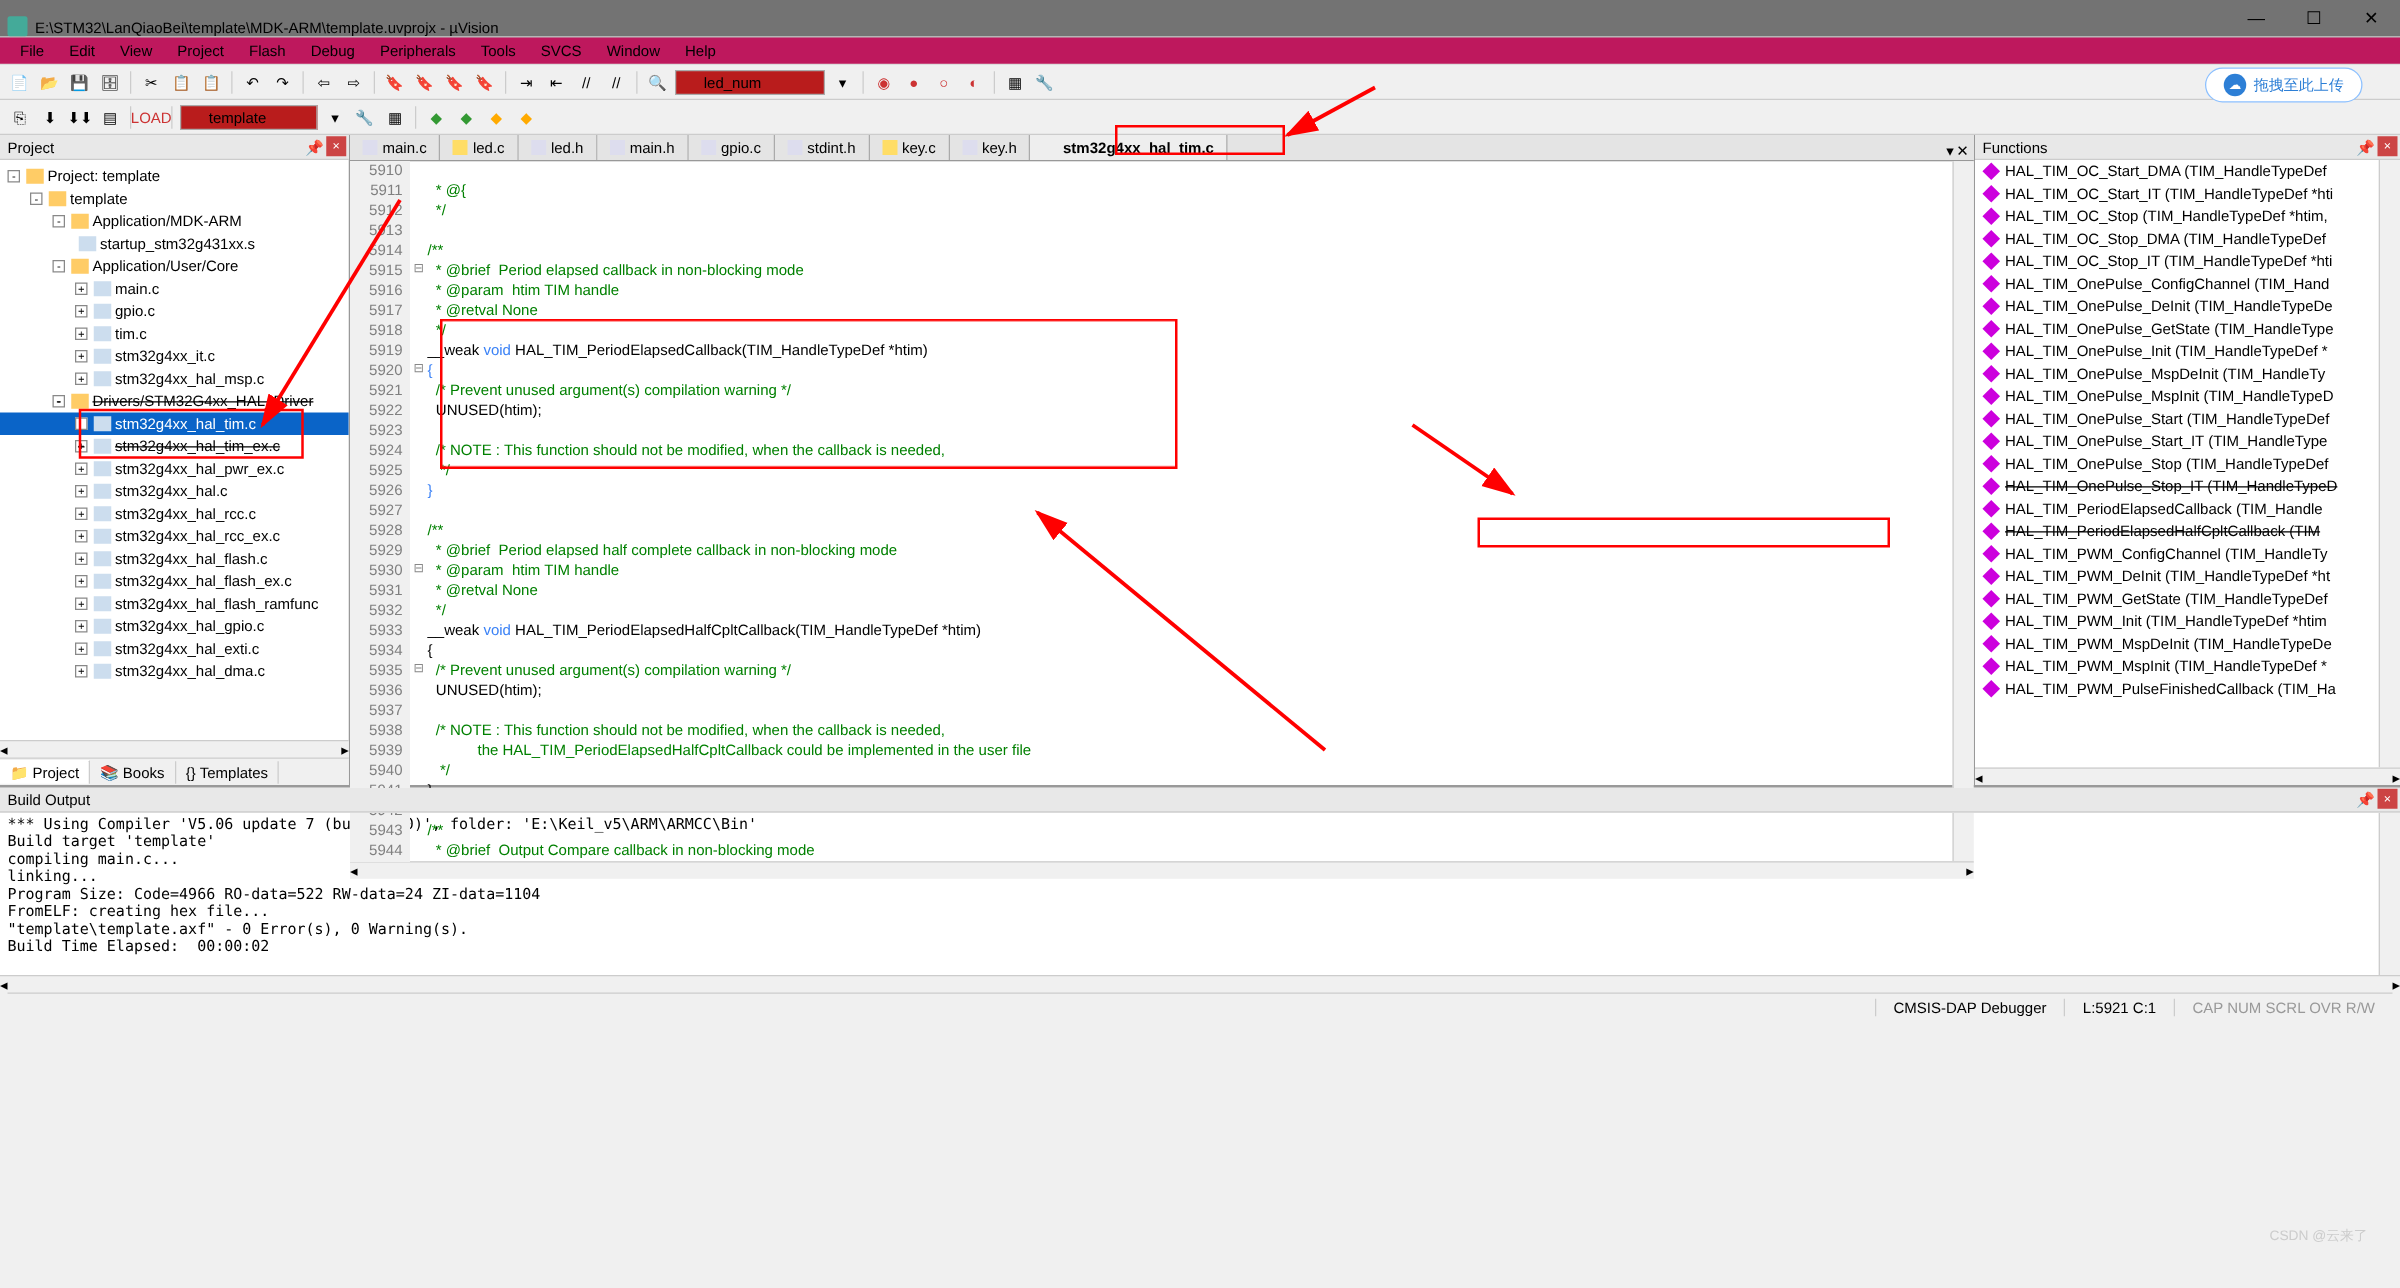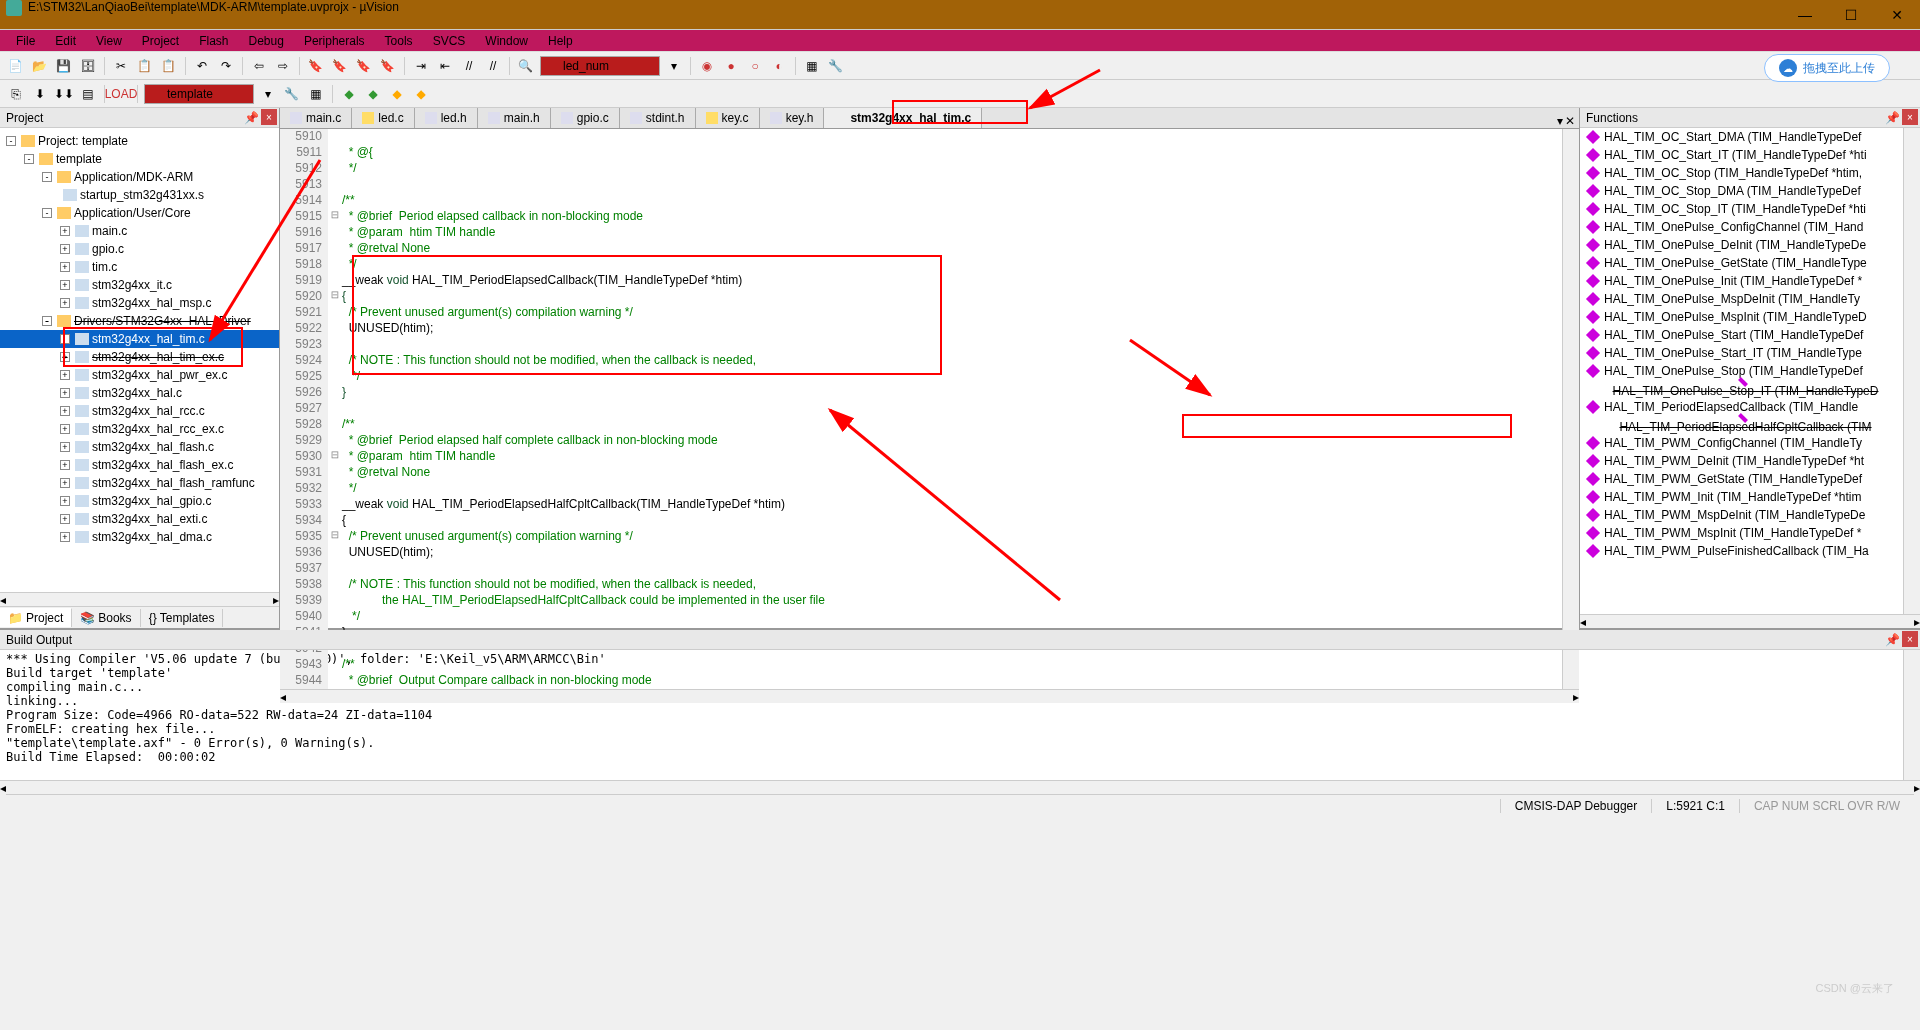--- a/index.html
+++ b/index.html
@@ -1,17 +1,17 @@
 <!DOCTYPE html>
 <html><head>
 <meta charset="utf-8">
 <style>
 * { box-sizing: border-box; margin: 0; padding: 0; font-family: "Segoe UI", Tahoma, sans-serif; font-size: 12px; }
 body { background: #f0f0f0; width: 1920px; height: 1030px; overflow: hidden; position: relative; }
-.titlebar { height: 30px; background: #a16207; display: flex; align-items: flex-start; padding-left: 6px; border-bottom: 1px solid #ccc; }
+.titlebar { height: 30px; background: #737373; display: flex; align-items: flex-end; padding-left: 6px; border-bottom: 1px solid #ccc; }
 .titlebar .icon { width: 16px; height: 16px; background: #4a9; border-radius: 2px; margin-right: 6px; }
 .titlebar .t { flex: 1; }
 .winbtns { display: flex; }
 .winbtns div { width: 46px; height: 30px; display: flex; align-items: center; justify-content: center; font-size: 14px; }
 .menubar { height: 22px; background: #be185d; display: flex; align-items: center; padding-left: 6px; border-bottom: 1px solid #ddd; }
 .menubar span { padding: 2px 10px; cursor: default; }
 .toolbar { height: 28px; background: #f0f0f0; display: flex; align-items: center; padding-left: 6px; gap: 4px; border-bottom: 1px solid #ccc; }
 .tbtn { width: 20px; height: 20px; display: inline-flex; align-items: center; justify-content: center; border: 1px solid transparent; }
 .tsep { width: 1px; height: 18px; background: #ccc; margin: 0 2px; }
 .combo { border: 1px solid #aaa; background: #b91c1c; height: 20px; min-width: 120px; padding: 0 22px; display: inline-flex; align-items: center; }
@@ -42,30 +42,30 @@
 .etab.active { background: #eee; font-weight: bold; }
 .etabs .close-area { margin-left: auto; display: flex; gap: 2px; padding-right: 4px;}
 .code { flex: 1; overflow: auto; font-family: Consolas, monospace; font-size: 13px; position: relative; }
 .gut { position: absolute; left: 0; top: 0; width: 48px; background: #f0f0f0; text-align: right; color: #808080; }
 .gut div { height: 16px; padding-right: 6px; }
 .fold { position: absolute; left: 48px; top: 0; width: 14px; }
 .fold div { height: 16px; font-size: 10px; color: #888; text-align:center;}
 .src { margin-left: 62px; }
 .src div { height: 16px; white-space: pre; }
 .g { color: #008000; }
-.b { color: #14532d; }
+.b { color: #3b82f6; }
 .red-box1 { position: absolute; left: 892px; top: 100px; width: 136px; height: 24px; border: 2px solid red; pointer-events: none; }
 .red-box2 { position: absolute; left: 63px; top: 327px; width: 180px; height: 40px; border: 2px solid red; pointer-events: none; }
 .red-box3 { position: absolute; left: 352px; top: 255px; width: 590px; height: 120px; border: 2px solid red; pointer-events: none; }
 .red-box4 { position: absolute; left: 1182px; top: 414px; width: 330px; height: 24px; border: 2px solid red; pointer-events: none; }
 .arrow { position: absolute; pointer-events: none; }
 .func-pane { width: 340px; background: #fff; display: flex; flex-direction: column; }
 .func-list { flex: 1; overflow: auto; }
 .func-row { height: 18px; display: flex; align-items: center; white-space: nowrap; padding-left: 8px; position: relative;}
-.func-row.strike { text-decoration: line-through; flex-direction: column; }
+.func-row.strike { text-decoration: line-through; }
 .func-row .dia { width: 10px; height: 10px; background: #c0d; transform: rotate(45deg); margin-right: 6px; }
 .build-pane { border-top: 2px solid #999; }
 .build-out { background: #fff; height: 130px; overflow: auto; font-family: Consolas, monospace; font-size: 12px; white-space: pre; padding: 2px 6px; }
 .statusbar { height: 22px; background: #f0f0f0; border-top: 1px solid #ccc; display: flex; align-items: center; }
 .statusbar .seg { padding: 0 14px; border-left: 1px solid #ccc; }
 .statusbar .spacer { flex: 1; }
 .vscroll { width:17px; background:#f0f0f0; border-left:1px solid #ccc;}
 .watermark { position:absolute; right:26px; bottom:34px; color:#ccc; font-size:11px;}
 </style>
 </head>

